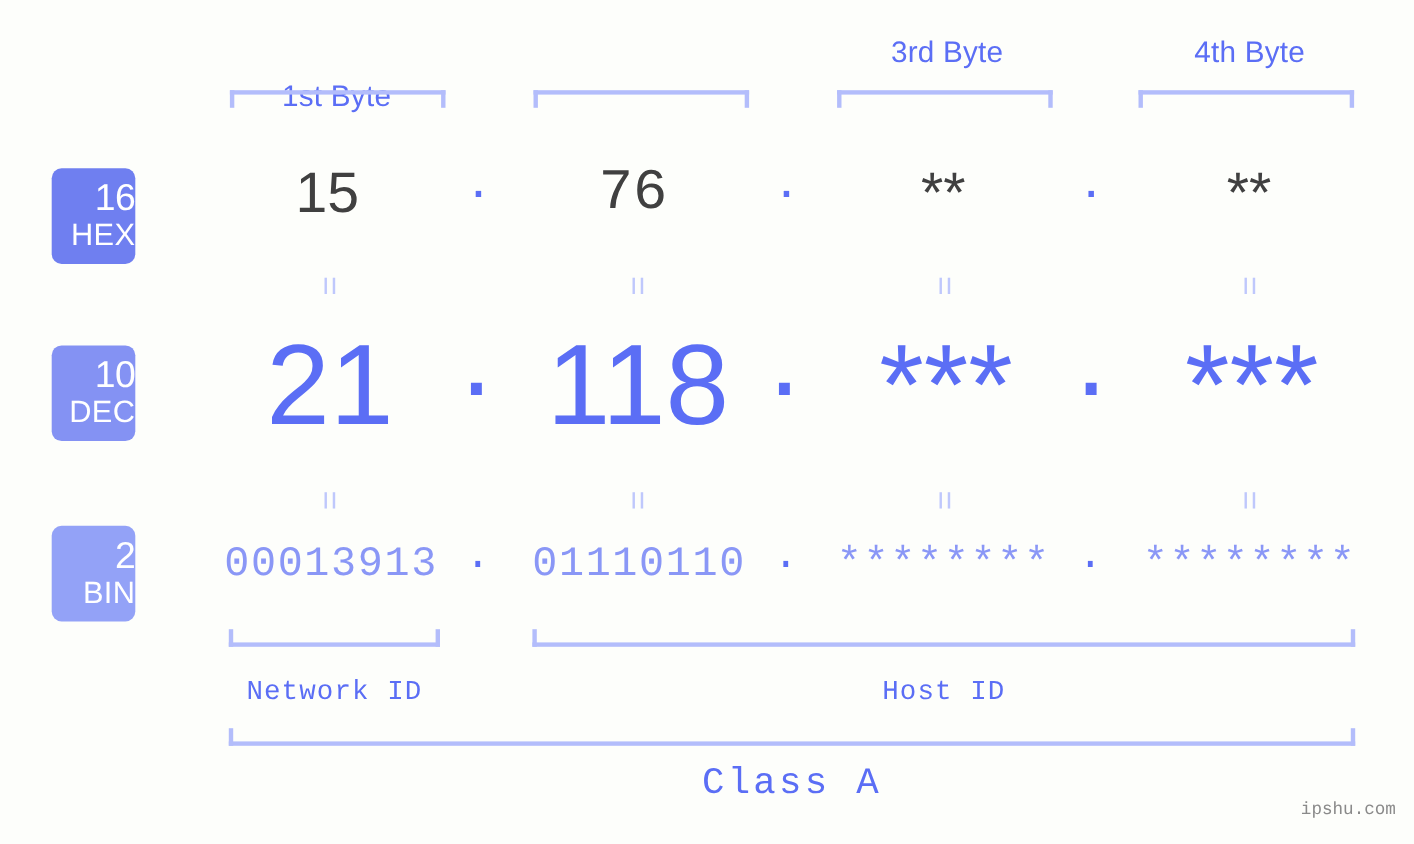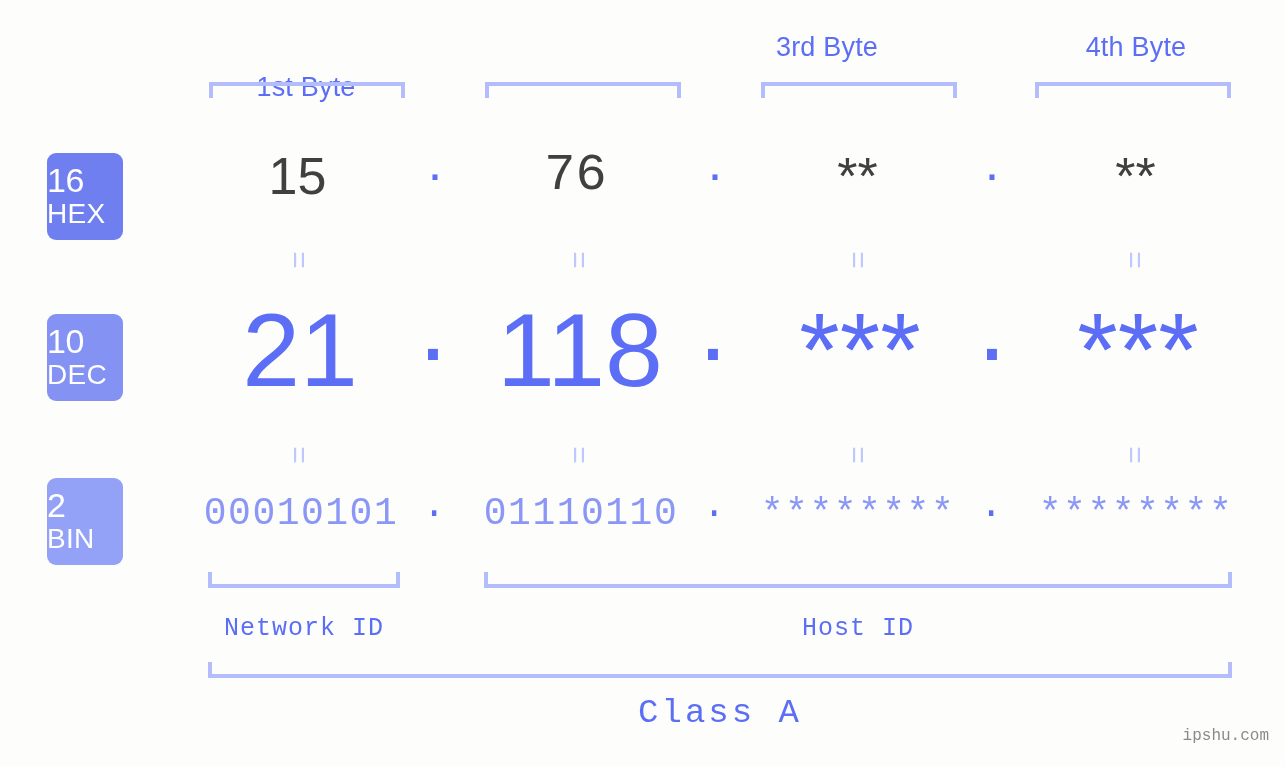--- a/index.html
+++ b/index.html
@@ -54,21 +54,21 @@
   
   .badge {
     position: absolute;
     left: 47px;
     width: 76px;
     border-radius: 9px;
     color: #ffffff;
     text-align: center;
     display: flex;
     flex-direction: column;
-    align-items: flex-start;
+    align-items: flex-end;
     justify-content: center;
     line-height: 1;
     user-select: none;
   }
   .badge .num {
     font-size: 34px;
     font-weight: 400;
     letter-spacing: -0.5px;
     line-height: 1.05;
   }
@@ -187,21 +187,21 @@
     color: #8a8a8a;
     letter-spacing: 0px;
   }
 </style>
 </head>
 <body>
 
 <div id="stage">
 
   <div class="byte-label" style="left:195px; width:222px;margin-top:40px;">1st Byte</div>
-  <div class="byte-label" style="left:716px; width:222px;">3rd Byte</div>
+  <div class="byte-label" style="left:750px; width:222px;">3rd Byte</div>
   <div class="byte-label" style="left:1025px; width:222px;">4th Byte</div>
 
   <div class="bracket bracket-down" style="left:209px; width:196px; top:82px;"></div>
   <div class="bracket bracket-down" style="left:485px; width:196px; top:82px;"></div>
   <div class="bracket bracket-down" style="left:761px; width:196px; top:82px;"></div>
   <div class="bracket bracket-down" style="left:1035px; width:196px; top:82px;"></div>
 
   <div class="badge" id="badge-hex">
     <span class="num">16</span>
     <span class="nm">HEX</span>
@@ -239,21 +239,21 @@
     <div class="dot cell" style="left:957px; width:70px; top:-26px;">.</div>
     <div class="cell" style="left:1018px; width:240px;">***</div>
   </div>
 
   <div class="eq" style="left:279px; top:440px;">=</div>
   <div class="eq" style="left:559px; top:440px;">=</div>
   <div class="eq" style="left:838px; top:440px;">=</div>
   <div class="eq" style="left:1115px; top:440px;">=</div>
 
   <div class="row" id="row-bin">
-    <div class="cell" style="left:190px; width:222px;">00010101</div>
+    <div class="cell" style="left:190px; width:222px;">00013913</div>
     <div class="dot cell" style="left:405px; width:60px; top:-8px;">.</div>
     <div class="cell" style="left:470px; width:222px;">01110110</div>
     <div class="dot cell" style="left:685px; width:60px; top:-8px;">.</div>
     <div class="cell" style="left:747px; width:222px;">********</div>
     <div class="dot cell" style="left:962px; width:60px; top:-8px;">.</div>
     <div class="cell" style="left:1025px; width:222px;">********</div>
   </div>
 
   <div class="bracket bracket-up" style="left:208px; width:192px; top:572px;"></div>
   <div class="bracket bracket-up" style="left:484px; width:748px; top:572px;"></div>

